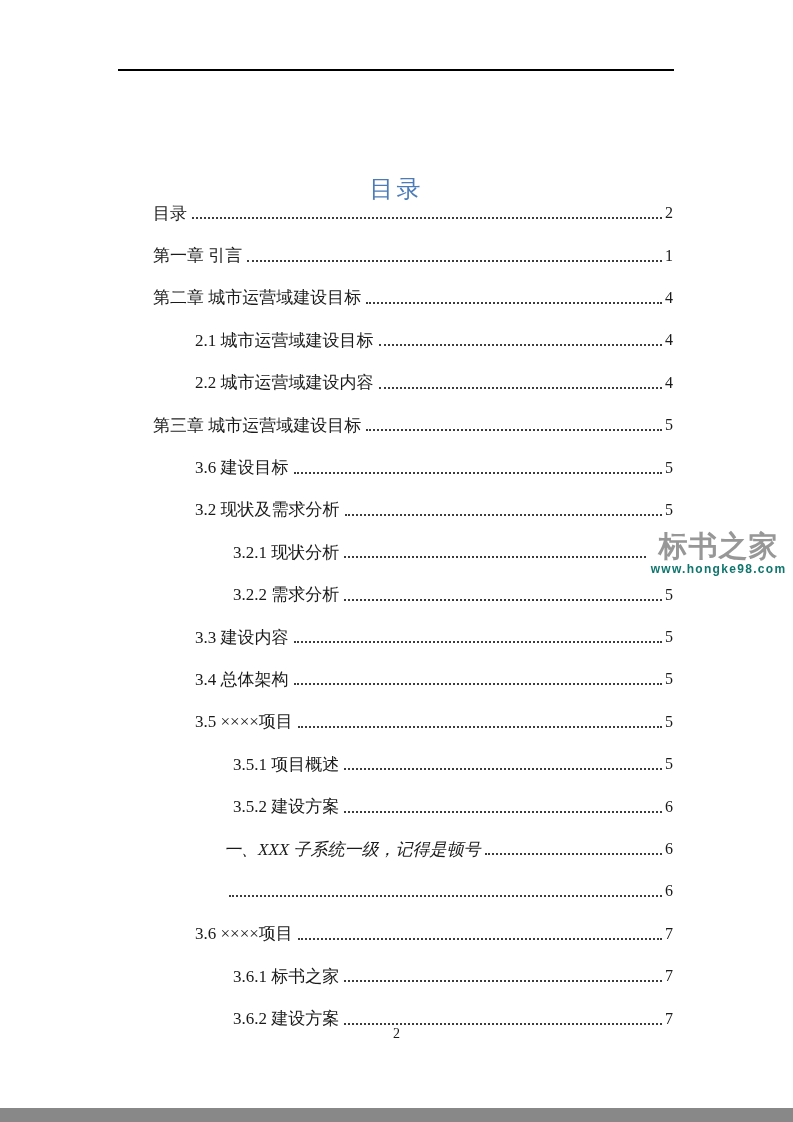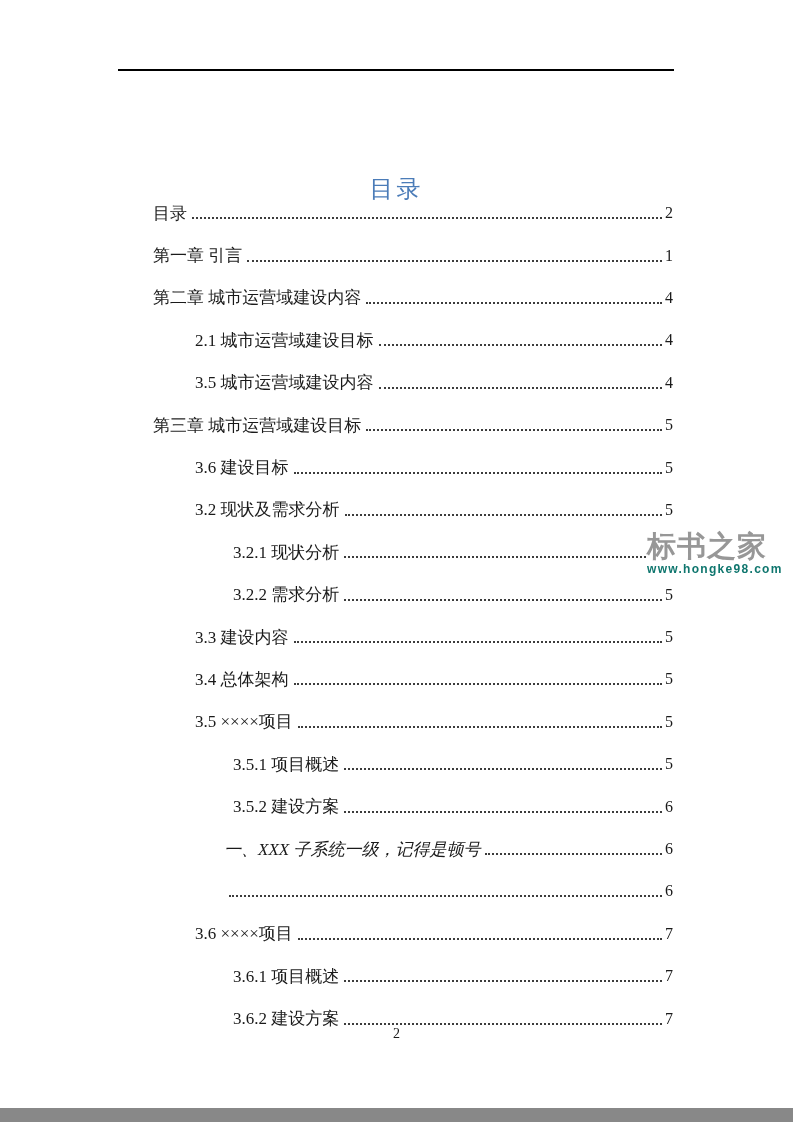--- a/index.html
+++ b/index.html
@@ -62,21 +62,21 @@
   }
   .toc-page { flex: 0 0 auto; font-size: 16px; }
   .watermark {
     position: absolute;
     top: 531px;
     left: 647px;
     width: 146px;
     height: 52px;
     background: #ffffff;
     z-index: 5;
-    text-align: left;
+    text-align: center;
     padding-right: 3px;
     box-sizing: border-box;
     font-family: "Liberation Sans", "DejaVu Sans", sans-serif;
     user-select: none;
   }
   .watermark-logo {
     font-size: 29px;
     font-weight: bold;
     color: #979797;
     letter-spacing: 1px;
@@ -113,31 +113,31 @@
       <span class="toc-label">目录</span>
       <span class="toc-leader"></span>
       <span class="toc-page">2</span>
     </div>
       <div class="toc-row lvl0">
       <span class="toc-label">第一章 引言</span>
       <span class="toc-leader"></span>
       <span class="toc-page">1</span>
     </div>
       <div class="toc-row lvl0">
-      <span class="toc-label">第二章 城市运营域建设内容</span>
+      <span class="toc-label">第二章 城市运营域建设目标</span>
       <span class="toc-leader"></span>
       <span class="toc-page">4</span>
     </div>
       <div class="toc-row lvl1">
       <span class="toc-label">2.1 城市运营域建设目标</span>
       <span class="toc-leader"></span>
       <span class="toc-page">4</span>
     </div>
       <div class="toc-row lvl1">
-      <span class="toc-label">3.5 城市运营域建设内容</span>
+      <span class="toc-label">2.2 城市运营域建设内容</span>
       <span class="toc-leader"></span>
       <span class="toc-page">4</span>
     </div>
       <div class="toc-row lvl0">
       <span class="toc-label">第三章 城市运营域建设目标</span>
       <span class="toc-leader"></span>
       <span class="toc-page">5</span>
     </div>
       <div class="toc-row lvl1">
       <span class="toc-label">3.6 建设目标</span>
@@ -192,21 +192,21 @@
       <div class="toc-row lvl3 italic">
       <span class="toc-leader"></span>
       <span class="toc-page">6</span>
     </div>
       <div class="toc-row lvl1">
       <span class="toc-label">3.6 ××××项目</span>
       <span class="toc-leader"></span>
       <span class="toc-page">7</span>
     </div>
       <div class="toc-row lvl2">
-      <span class="toc-label">3.6.1 项目概述</span>
+      <span class="toc-label">3.6.1 标书之家</span>
       <span class="toc-leader"></span>
       <span class="toc-page">7</span>
     </div>
       <div class="toc-row lvl2">
       <span class="toc-label">3.6.2 建设方案</span>
       <span class="toc-leader"></span>
       <span class="toc-page">7</span>
     </div>
     </div>
 

